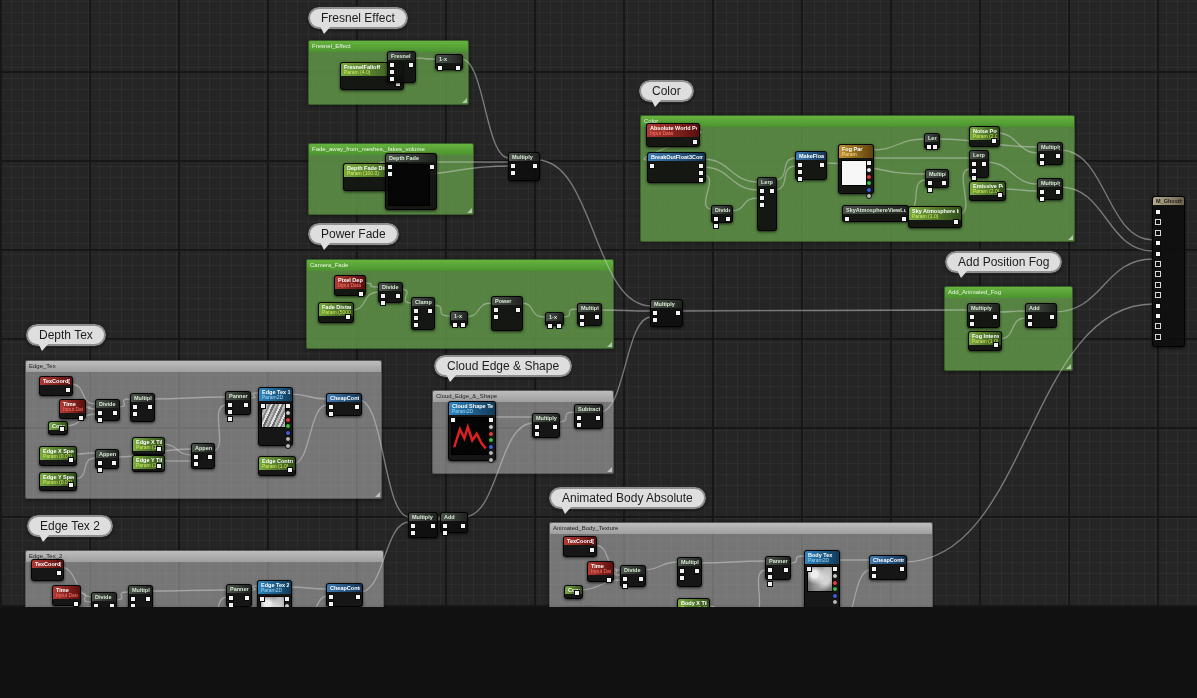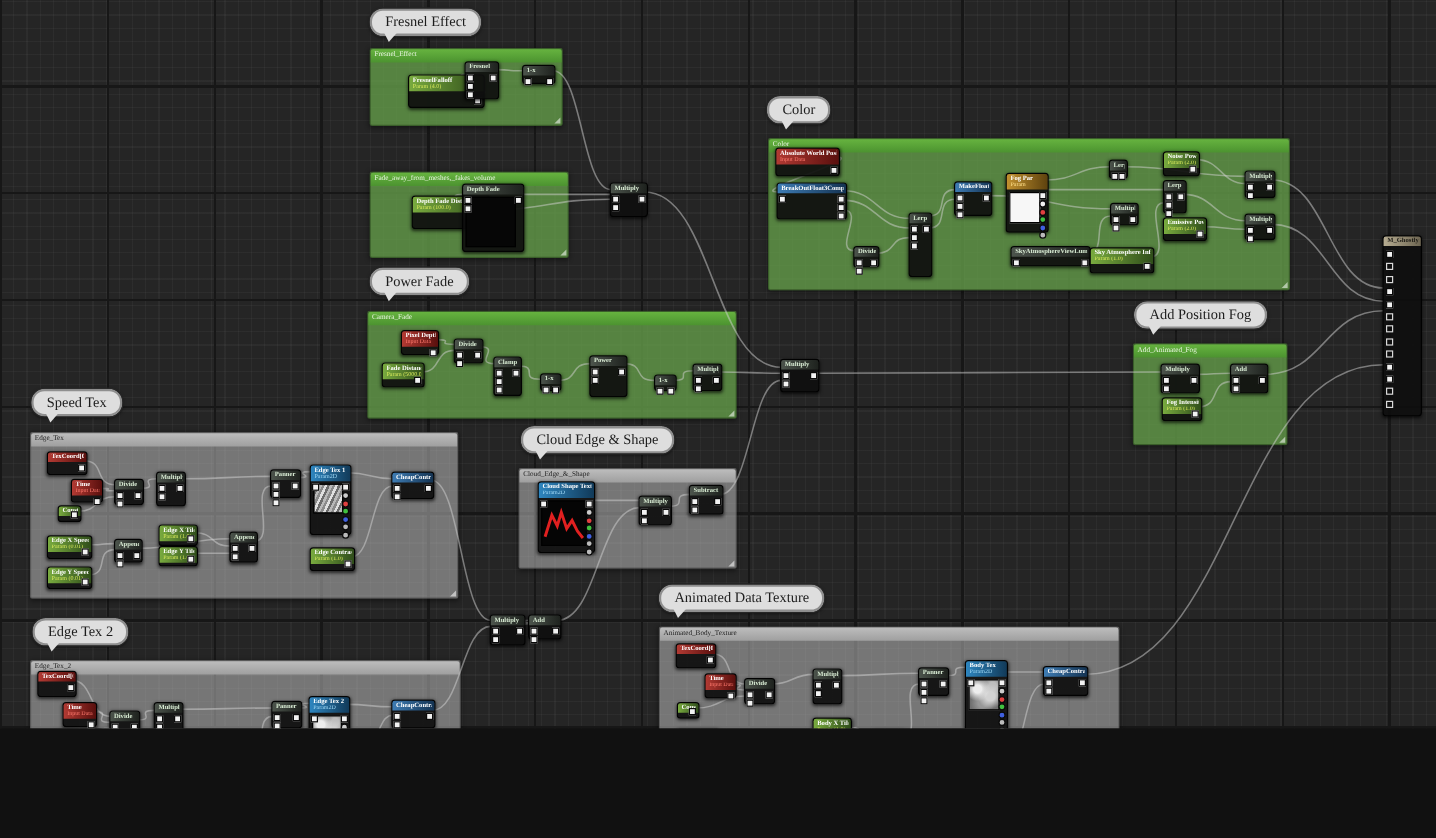--- a/index.html
+++ b/index.html
@@ -4,21 +4,21 @@
 <style>
   html,body{margin:0;padding:0;background:#111;}
   #canvas{
     position:relative;width:1197px;height:607px;overflow:hidden;
     background-color:#252525;
     background-image:
       repeating-linear-gradient(90deg,#171717 0,#171717 2px,transparent 2px,transparent 89px),
       repeating-linear-gradient(0deg,#171717 0,#171717 2px,transparent 2px,transparent 89px),
       repeating-linear-gradient(90deg,rgba(255,255,255,0.035) 0,rgba(255,255,255,0.035) 1px,transparent 1px,transparent 11px),
       repeating-linear-gradient(0deg,rgba(255,255,255,0.035) 0,rgba(255,255,255,0.035) 1px,transparent 1px,transparent 11px);
-    font-family:Liberation Serif, serif;
+    font-family:Liberation Sans, sans-serif;
   }
   #wires{position:absolute;left:0;top:0;z-index:3;pointer-events:none;}
   .bubble{
     position:absolute;z-index:6;background:#dedede;color:#1c1c1c;
     border:2px solid #8f8f8f;outline:1px solid #262626;border-radius:11px;
     padding:2px 11px;font-size:12px;font-weight:500;white-space:nowrap;
     box-shadow:0 1px 3px rgba(0,0,0,0.7);
   }
   .bubble:after{
     content:"";position:absolute;left:10px;bottom:-7px;width:0;height:0;
@@ -179,24 +179,24 @@
     <div class="comment gray" style="left: 432px; top: 390px; width: 180px; height: 82px;">
       <span class="chead">Cloud_Edge_&amp;_Shape</span>
     </div>
     <div class="comment gray" style="left: 549px; top: 522px; width: 382px; height: 140px;">
       <span class="chead">Animated_Body_Texture</span>
     </div>
     <div class="bubble" style="left: 308px; top: 7px;">Fresnel Effect</div>
     <div class="bubble" style="left: 308px; top: 223px;">Power Fade</div>
     <div class="bubble" style="left: 639px; top: 80px;">Color</div>
     <div class="bubble" style="left: 945px; top: 251px;">Add Position Fog</div>
-    <div class="bubble" style="left: 26px; top: 324px;">Speed Tex</div>
+    <div class="bubble" style="left: 26px; top: 324px;">Depth Tex</div>
     <div class="bubble" style="left: 27px; top: 515px;">Edge Tex 2</div>
     <div class="bubble" style="left: 434px; top: 355px;">Cloud Edge &amp; Shape</div>
-    <div class="bubble" style="left: 549px; top: 487px;">Animated Data Texture</div>
+    <div class="bubble" style="left: 549px; top: 487px;">Animated Body Absolute</div>
     <div class="node" style="left: 340px; top: 62px; width: 62px; height: 26px;">
       <div class="nhead" style="height: 12px; background: linear-gradient(90deg, rgb(121, 171, 63), rgb(47, 77, 26));">
         <span class="ntitle" style="color: rgb(255, 255, 255);">FresnelFalloff</span>
         <span class="nsub" style="color: rgb(216, 233, 92);">Param (4.0)</span>
       </div>
       <span class="pin" style="right: 2px; bottom: 2px;"></span>
     </div>
     <div class="node" style="left: 387px; top: 51px; width: 27px; height: 30px;">
       <div class="nhead" style="height: 7px; background: linear-gradient(90deg, rgb(76, 84, 76), rgb(30, 34, 30));">
         <span class="ntitle" style="color: rgb(217, 236, 212);">Fresnel</span>

